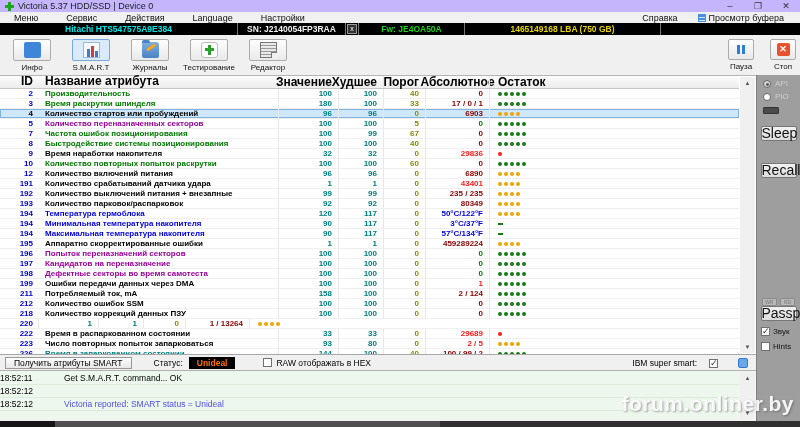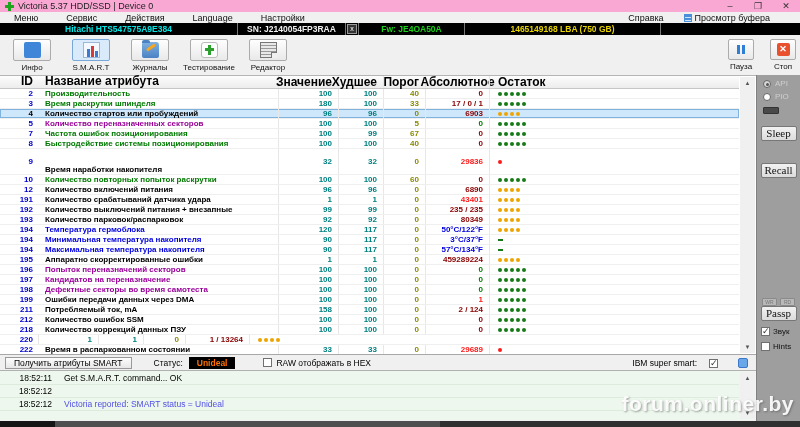--- a/index.html
+++ b/index.html
@@ -2,34 +2,34 @@
 <html><head>
 <meta charset="utf-8">
 <style>
   * { margin:0; padding:0; box-sizing:border-box; }
   html,body { background:#444; }
   body { font-family:"Liberation Sans", sans-serif; }
   #app { position:relative; width:800px; height:427px; background:#f0f0f0; overflow:hidden;
          font-family:"Liberation Sans", sans-serif; }
 
   
-  .titlebar { position:absolute; top:0; left:0; right:0; height:12px; background:#f9a8d4;
+  .titlebar { position:absolute; top:0; left:0; right:0; height:12px; background:#c4b5fd;
               display:flex; align-items:center; font-size:9px; color:#222; }
   .app-icon { width:9px; height:9px; margin:0 4px 0 5px; position:relative; }
   .app-icon::before { content:""; position:absolute; left:3px; top:0; width:3px; height:9px; background:#1da51d; }
   .app-icon::after  { content:""; position:absolute; left:0; top:3px; width:9px; height:3px; background:#1da51d; }
   .win-controls { margin-left:auto; display:flex; align-items:center; height:100%; }
   .win-btn { width:28px; height:100%; text-align:center; font-size:9px; line-height:12px; color:#333; }
 
   
   .menubar { position:absolute; top:12px; left:0; right:0; height:11px; background:#f0f0f0;
              display:flex; align-items:center; font-size:9px; color:#111; }
   .menu-left { display:flex; }
   .menu-left .menu-item { padding:0 14px; }
-  .menu-right { margin-left:auto; display:flex; align-items:center; padding-right:20px; }
+  .menu-right { margin-left:auto; display:flex; align-items:center; padding-right:6px; }
   .menu-right .menu-item { padding:0 10px; display:flex; align-items:center; gap:3px; }
   .buffer-icon { display:inline-block; width:8px; height:8px; background:
       repeating-linear-gradient(#4a90d9 0 2px, #cfe3f7 2px 3px); border:1px solid #4a90d9; }
 
   
   .devicebar { position:absolute; top:23px; left:0; right:0; height:12px; background:#000;
                display:flex; align-items:center; font-size:8.5px; font-weight:bold; }
   .seg { height:100%; display:flex; align-items:center; justify-content:center; border-right:1px solid #777; }
   .seg-model { width:238px; color:#00e5e5; }
   .seg-sn { width:108px; color:#f0f0f0; }
@@ -118,35 +118,35 @@
   .checkbox.checked::after { content:"✓"; position:absolute; left:0px; top:-2px; font-size:9px; color:#333; }
   .raw-hex { margin-left:28px; display:flex; align-items:center; gap:4px; }
   .ibm-smart { margin-left:auto; margin-right:8px; display:flex; align-items:flex-end; gap:12px; }
   .blue-square { width:10px; height:10px; background:#6aa7e8; border:1px solid #3a77c8; border-radius:2px; margin-left:8px; }
 
   
   .log-area { position:absolute; top:370px; left:0; width:756px; height:50px; background:#edf7ed;
               border-top:1px solid #b0b0b0; font-size:8.5px; }
   .log-rows { position:absolute; left:0; top:1px; right:17px; }
   .log-row { height:13px; display:flex; align-items:center; border-bottom:1px solid #dcebdc; }
-  .log-time { width:52px; padding-left:8px; color:#000;text-align:right; }
+  .log-time { width:52px; color:#000; }
   .log-text { padding-left:12px; }
 
   
   .right-panel { position:absolute; top:75px; right:0; width:44px; bottom:6px; background:#9e9e9e;
                  border-left:1px solid #808080; font-size:8px; color:#e8e8e8; }
   .radio-row { display:flex; align-items:center; gap:4px; margin:4px 0 0 6px; }
   .radio { width:8px; height:8px; border-radius:50%; background:#fff; border:1px solid #666; position:relative; }
   .radio.checked { background:#d8d8d8; }
   .radio.checked::after { content:""; position:absolute; left:2px; top:2px; width:3px; height:3px; border-radius:50%; background:#555; }
   .radio-label { color:#cfcfcf; }
   .led { width:16px; height:7px; background:#4a4a4a; border:1px solid #333; margin:6px 0 0 6px; border-radius:1px; }
   .side-btn { display:block; width:36px; height:15px; margin:0 auto; background:linear-gradient(#f2f2f2,#dcdcdc);
-              border:1px solid #777; font-size:11px; color:#111; text-align:center; line-height:13px;
-              font-family:Liberation Serif, serif; border-radius:2px; }
+              border:1px solid #777; font-size:14px; color:#111; text-align:center; line-height:13px;
+              font-family:Liberation Sans, sans-serif; border-radius:2px; }
   .sleep-btn { margin-top:12px; } .recall-btn { margin-top:22px; }
   .tiny-row { display:flex; gap:3px; justify-content:center; margin-top:120px; }
   .tiny-btn { width:15px; height:8px; background:#b8b8b8; border:1px solid #8a8a8a; color:#777;
               font-size:5px; text-align:center; line-height:7px; border-radius:1px; }
   .passp-btn { }
   .side-check { display:flex; align-items:center; gap:3px; margin:6px 0 0 4px; color:#111; }
   .side-check:first-of-type { margin-top:14px; }
   .side-check .checkbox { background:#fff; }
 
   
@@ -343,21 +343,21 @@
           <div class="col-dots">
             <span class="dot" style="background: rgb(22, 122, 22);"></span>
             <span class="dot" style="background: rgb(22, 122, 22);"></span>
             <span class="dot" style="background: rgb(22, 122, 22);"></span>
             <span class="dot" style="background: rgb(22, 122, 22);"></span>
             <span class="dot" style="background: rgb(22, 122, 22);"></span>
           </div>
         </div>
         <div class="trow">
           <div class="col-id">9</div>
-          <div class="col-name" style="color: rgb(0, 0, 0); margin-top: 16px;">Время наработки накопителя</div>
+          <div class="col-name" style="color: rgb(0, 0, 0);">Время наработки накопителя</div>
           <div class="col-value">32</div>
           <div class="col-worst">32</div>
           <div class="col-thresh">0</div>
           <div class="col-abs" style="color: rgb(255, 26, 26);">29836</div>
           <div class="col-dots">
             <span class="dot" style="background: rgb(255, 26, 26);"></span>
           </div>
         </div>
         <div class="trow">
           <div class="col-id">10</div>

